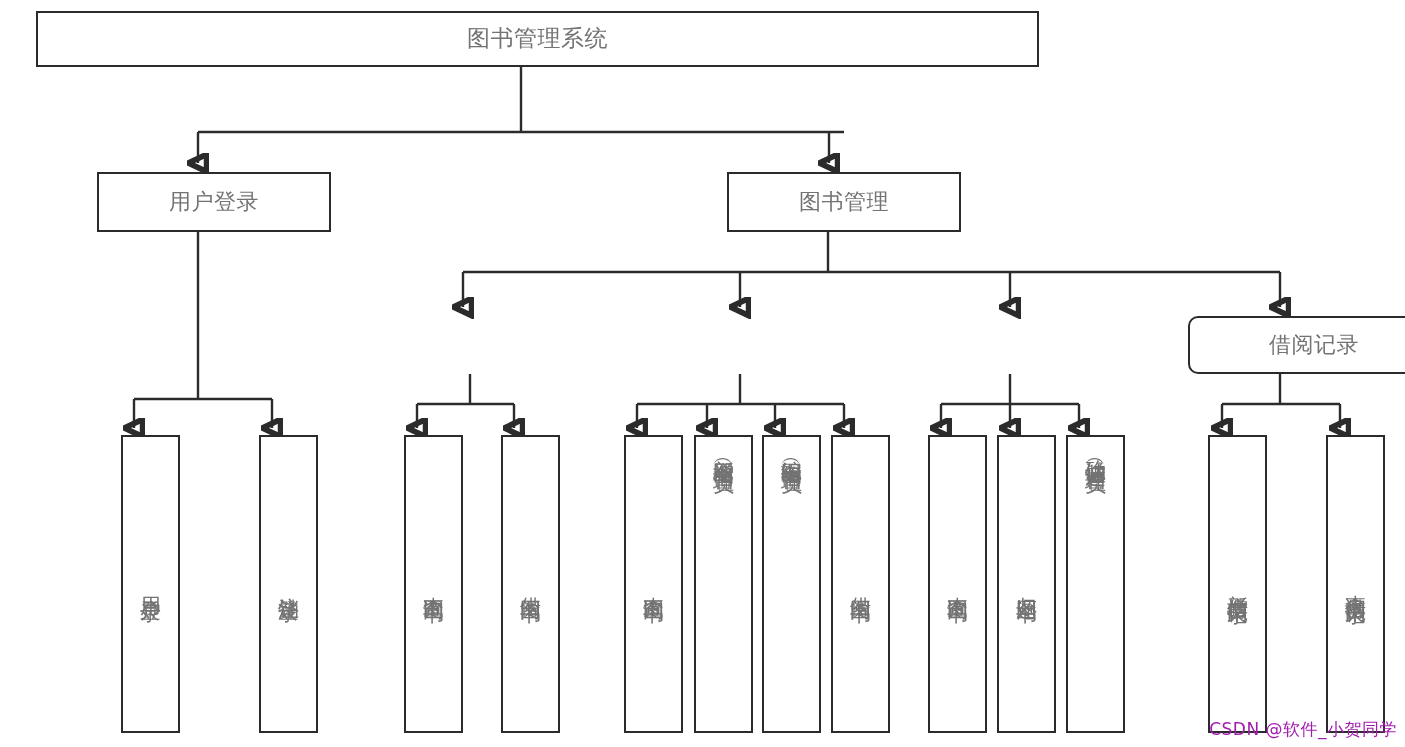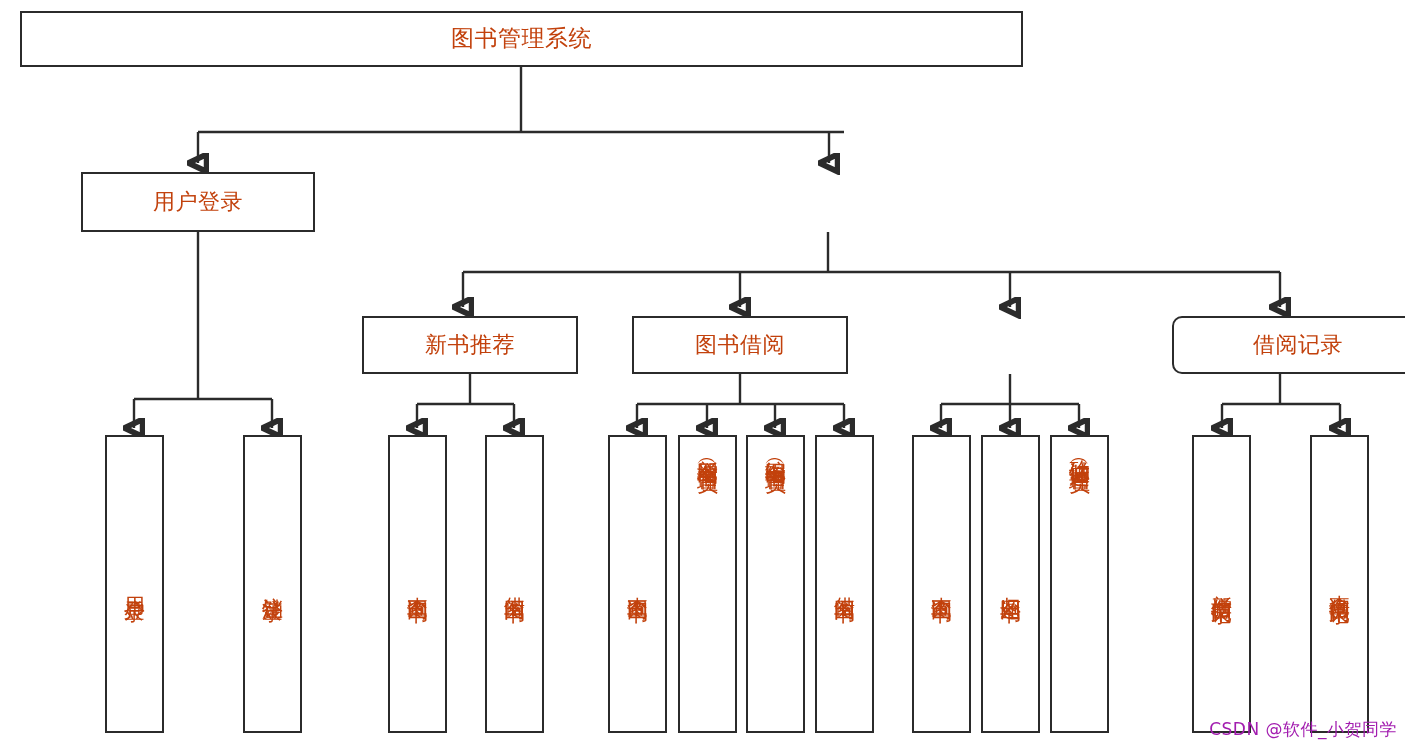--- a/index.html
+++ b/index.html
@@ -15,25 +15,26 @@
     width: 1405px;
     height: 747px;
     background: #ffffff;
     overflow: hidden;
   }
   .node {
     position: absolute;
     box-sizing: border-box;
     border: 2px solid #2b2b2b;
     background: #ffffff;
-    color: #c2410c;
+    color: #737373;
     display: flex;
     align-items: center;
     justify-content: center;
     text-align: center;
+    margin-left: 16px;
   }
   .node .label {
     display: block;
     line-height: 1.18;
     letter-spacing: 0.5px;
   }
   
   .node.h .label {
     font-size: 22px;
     writing-mode: horizontal-tb;
@@ -132,27 +133,24 @@
     <path d="M1340,404 L1340,428" marker-end="url(#arrow)"></path>
   </svg>
 
   <div class="node h root" style="left:20px; top:11px; width:1003px; height:56px;">
     <span class="label">图书管理系统</span>
   </div>
 
   <div class="node h" style="left:81px; top:172px; width:234px; height:60px;">
     <span class="label">用户登录</span>
   </div>
+  <div class="node h" style="left:711px; top:172px; width:234px; height:60px;">
+    <span class="label">图书管理</span>
+  </div>
 
-  <div class="node h" style="left:362px; top:316px; width:216px; height:58px;">
-    <span class="label">新书推荐</span>
-  </div>
-  <div class="node h" style="left:632px; top:316px; width:216px; height:58px;">
-    <span class="label">图书借阅</span>
-  </div>
   <div class="node h" style="left:1172px; top:316px; width:252px; height:58px;border-radius:10px;">
     <span class="label">借阅记录</span>
   </div>
 
   <div class="node v mid" style="left:105px; top:435px; width:59px; height:298px;">
     <span class="label">用户登录</span>
   </div>
   <div class="node v mid" style="left:243px; top:435px; width:59px; height:298px;">
     <span class="label">注销登录</span>
   </div>

